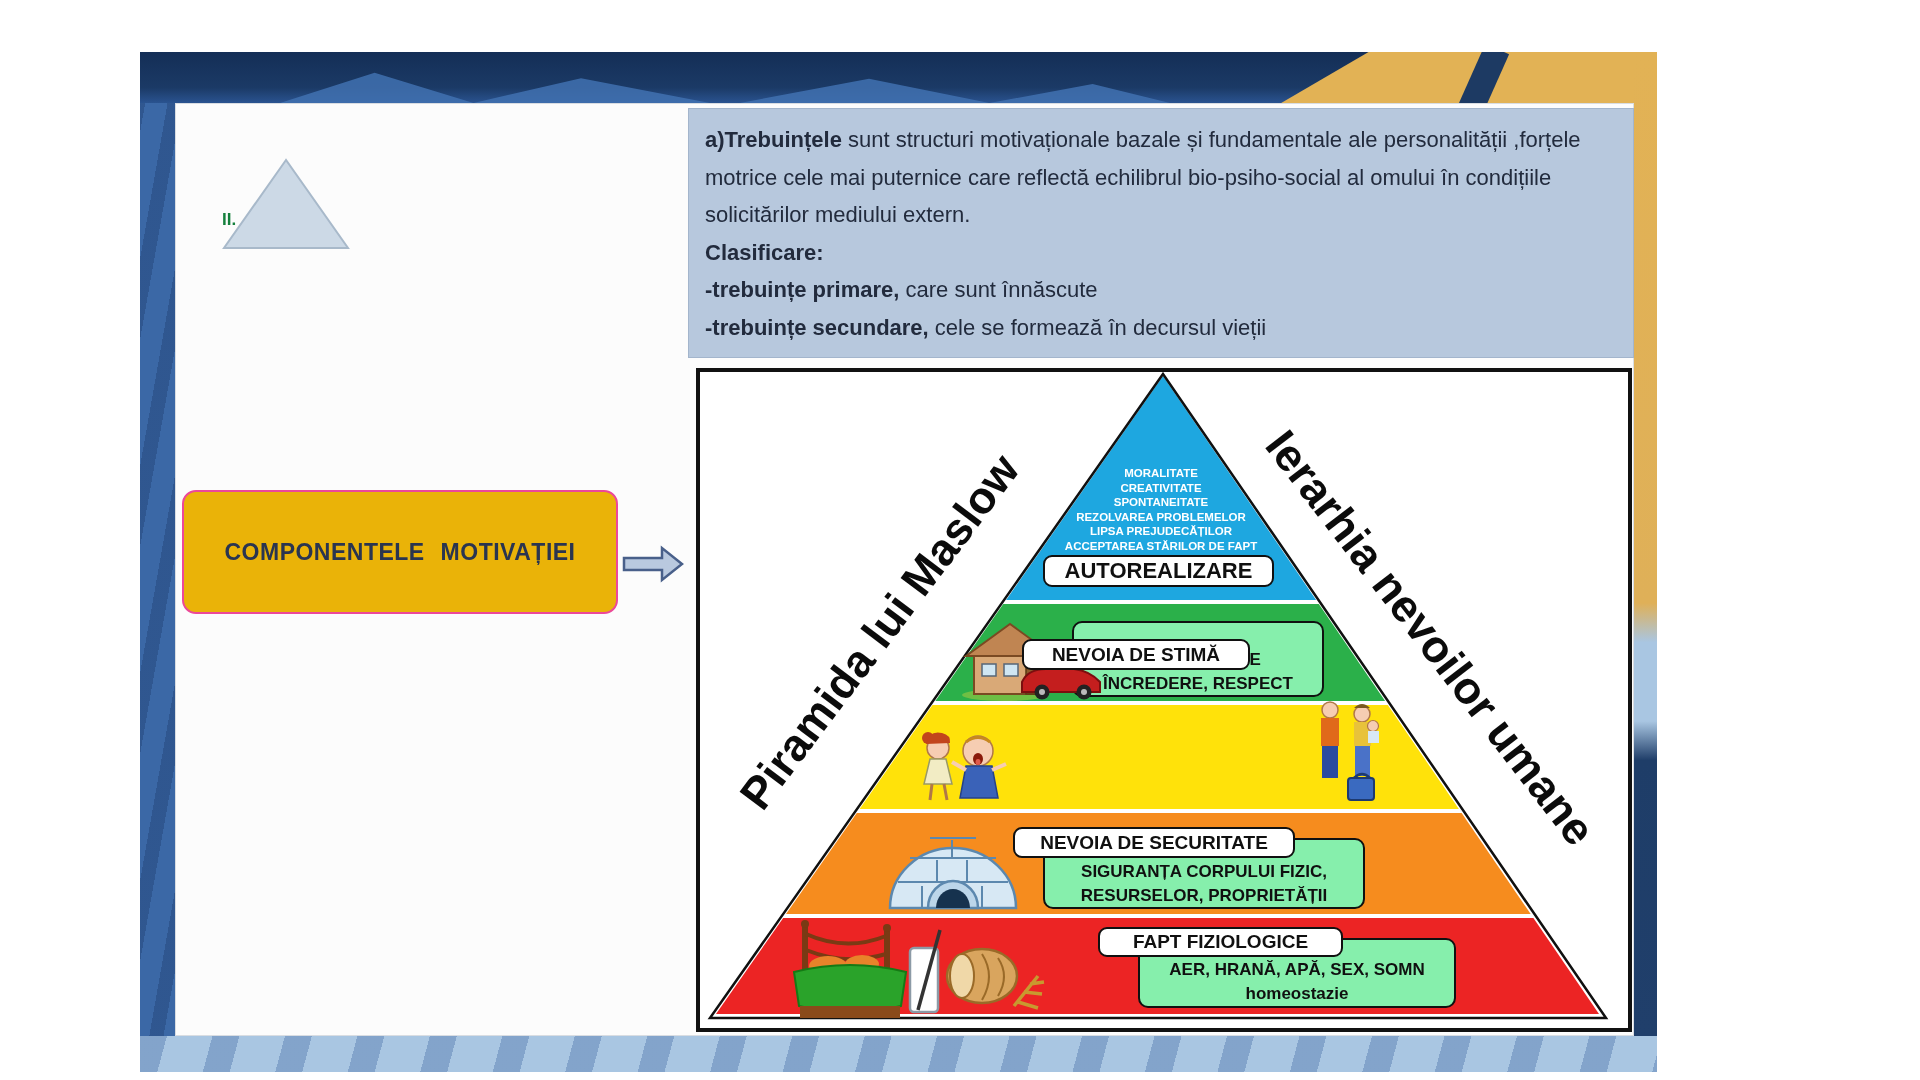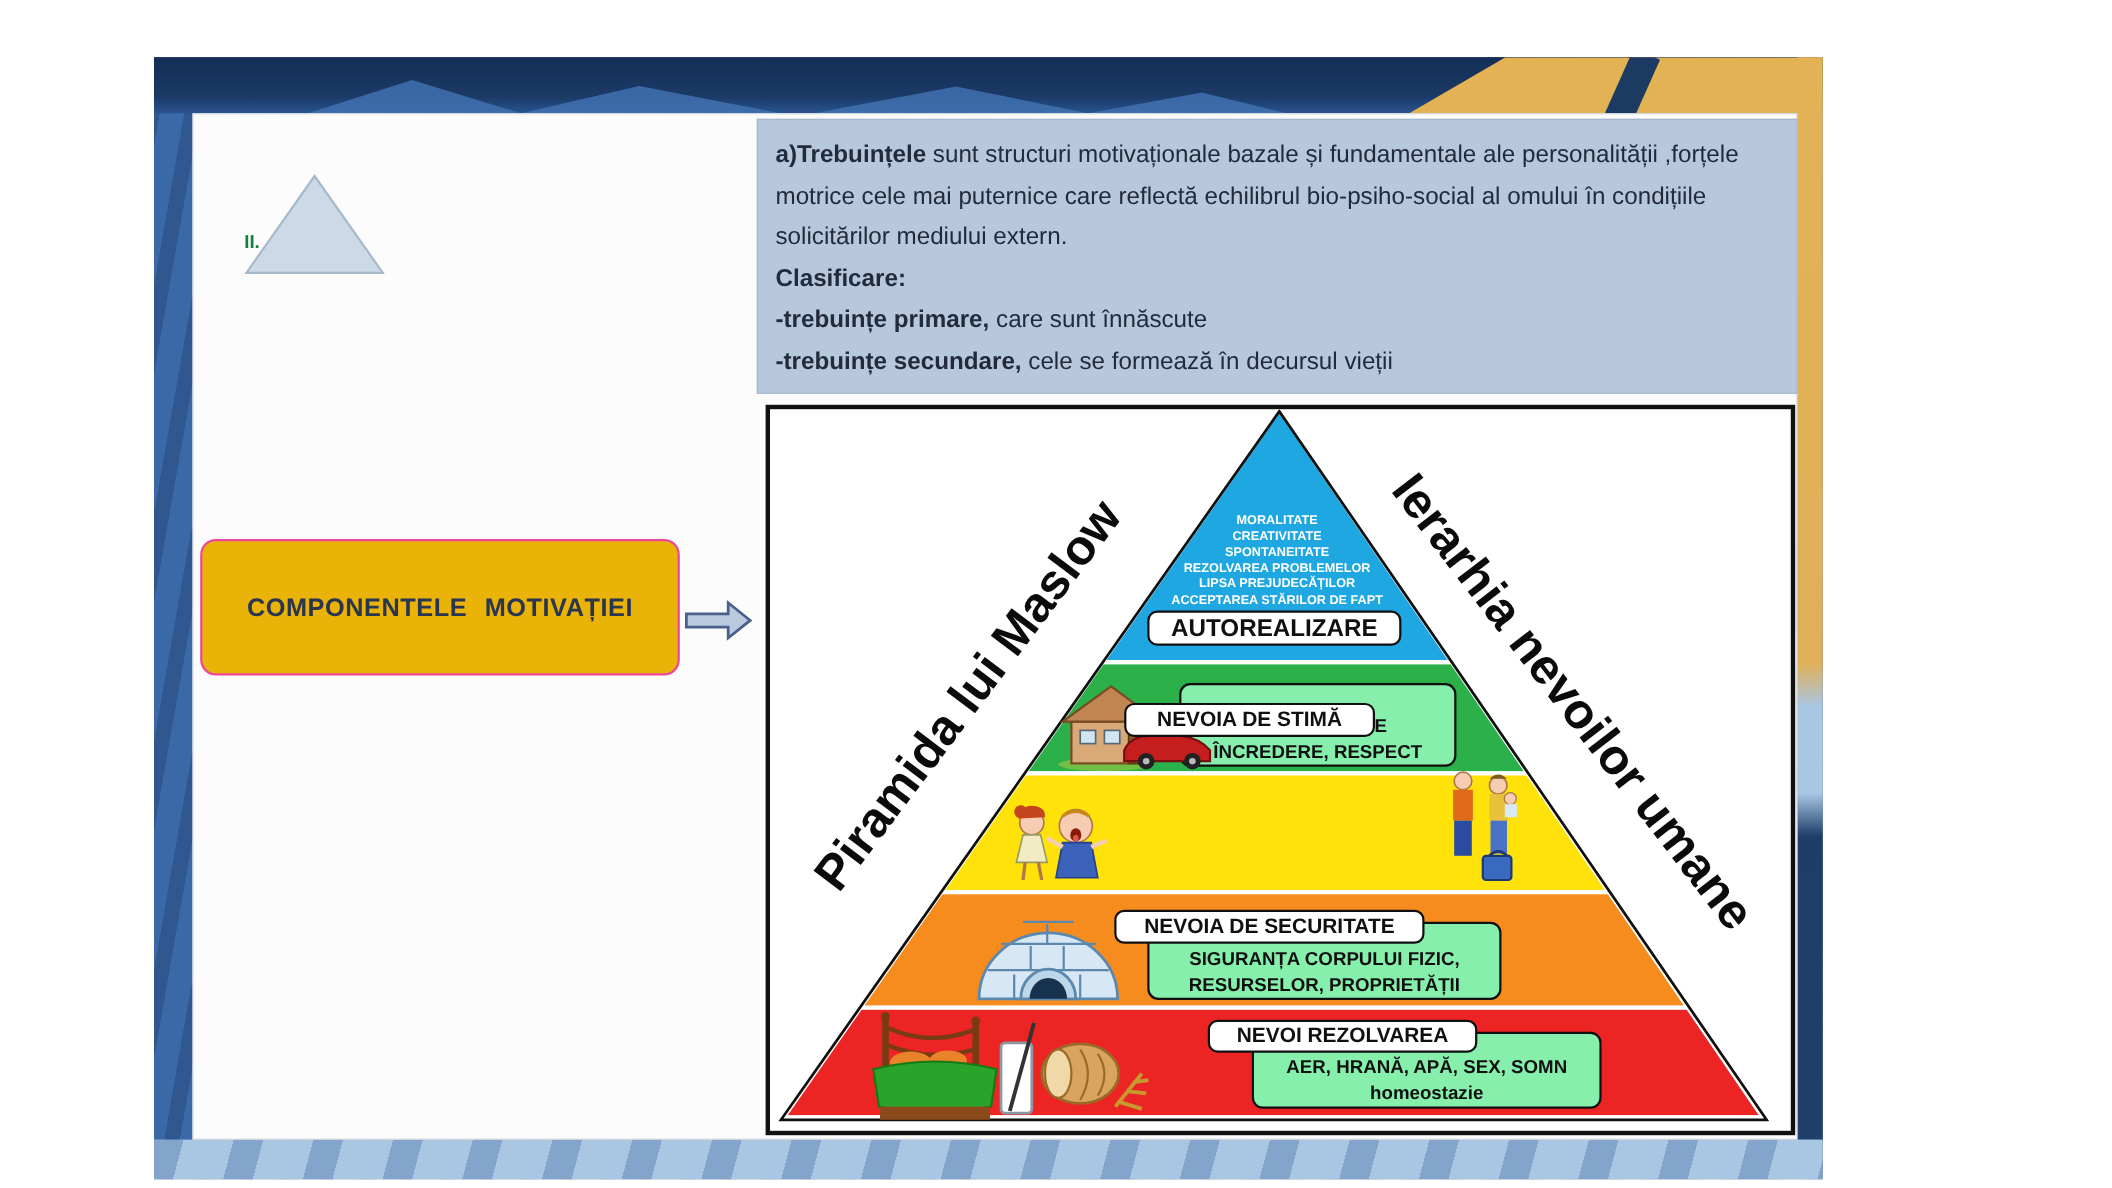--- a/index.html
+++ b/index.html
@@ -151,21 +151,21 @@
       <div class="info-line">ÎNCREDERE, RESPECT</div>
     </div>
 
 
     <div class="pill" style="left:313px; top:455px; width:282px; height:31px;">NEVOIA DE SECURITATE</div>
     <div class="info-box" style="left:343px; top:466px; width:322px; height:71px; padding-top:20px;">
       <div class="info-line">SIGURANȚA CORPULUI FIZIC,</div>
       <div class="info-line">RESURSELOR, PROPRIETĂȚII</div>
     </div>
 
-    <div class="pill" style="left:398px; top:555px; width:245px; height:30px;">NEVOI REZOLVAREA</div>
+    <div class="pill" style="left:398px; top:555px; width:245px; height:30px;">FAPT FIZIOLOGICE</div>
     <div class="info-box" style="left:438px; top:566px; width:318px; height:70px; padding-top:18px;">
       <div class="info-line">AER, HRANĂ, APĂ, SEX, SOMN</div>
       <div class="info-line">homeostazie</div>
     </div>
 
     <svg class="illus" style="left:260px; top:246px;" width="150" height="84" viewBox="0 0 150 84">
       <ellipse cx="44" cy="77" rx="42" ry="6" fill="#6fbf44"></ellipse>
       <rect x="14" y="38" width="72" height="38" fill="#d9a977" stroke="#7a4a22" stroke-width="2"></rect>
       <polygon points="6,38 50,6 94,38" fill="#c08552" stroke="#7a4a22" stroke-width="2"></polygon>
       <rect x="22" y="46" width="14" height="12" fill="#cfe6f2" stroke="#556677" stroke-width="1.5"></rect>

